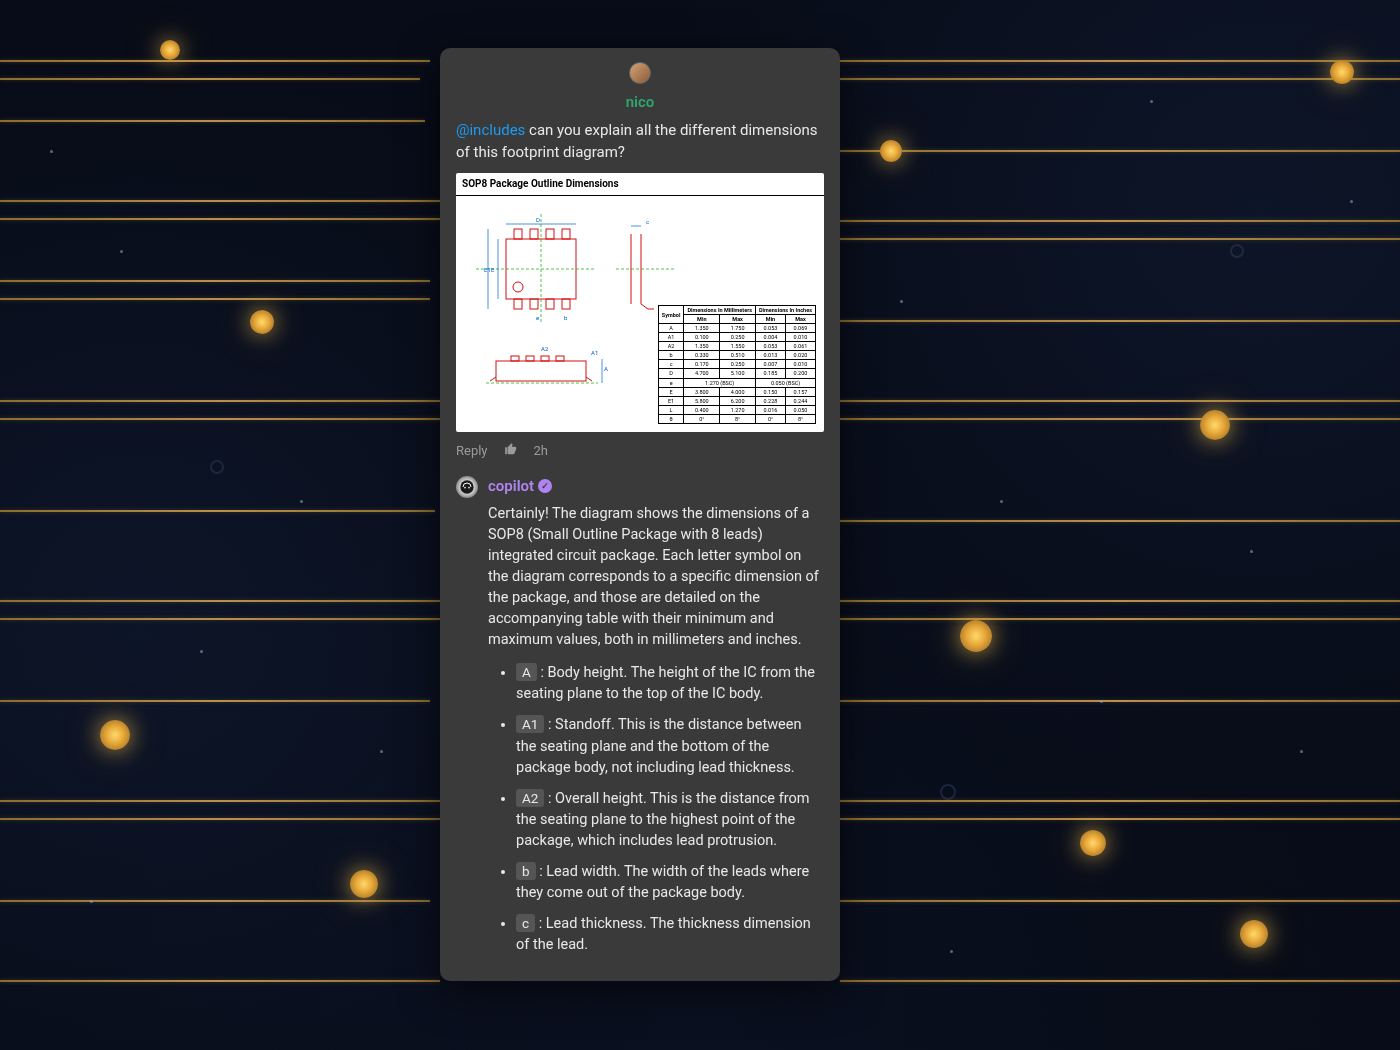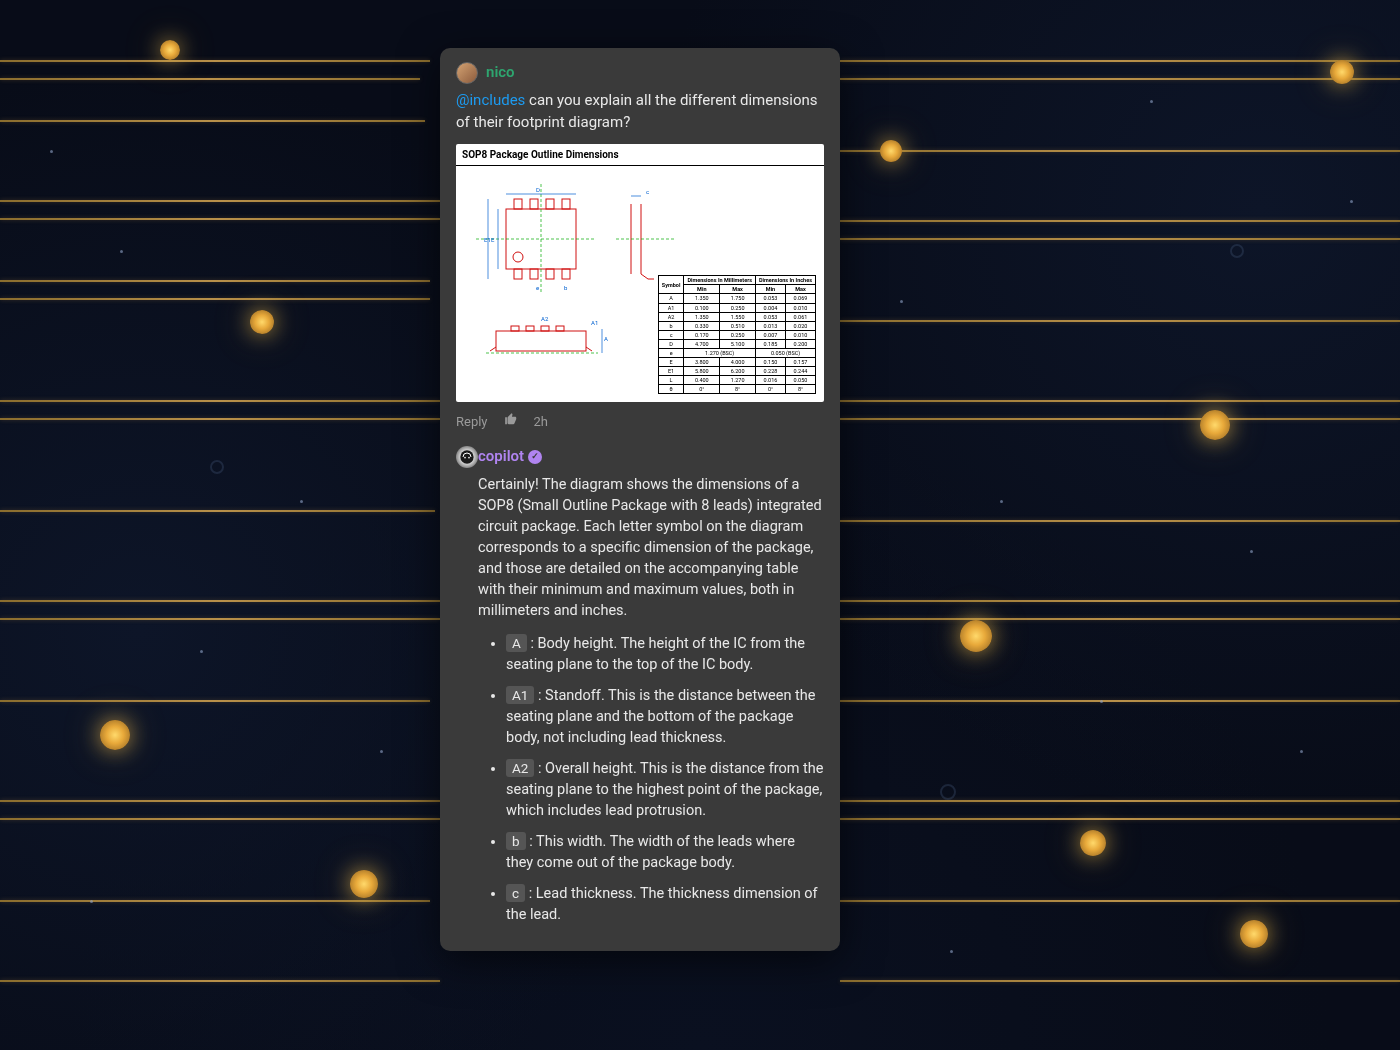--- a/index.html
+++ b/index.html
@@ -64,20 +64,21 @@
     color: #d4d4d4;
     font-size: 14.5px;
     line-height: 1.45;
     box-shadow: 0 10px 40px rgba(0,0,0,0.6);
   }
   .post-header {
     display: flex;
     align-items: center;
     gap: 8px;
     margin-bottom: 6px;
+    flex-direction: column;
   }
   .avatar {
     width: 22px;
     height: 22px;
     border-radius: 50%;
     background: linear-gradient(135deg, #d4a373, #8b5a3c);
     border: 1px solid #666;
   }
   .username-nico {
     color: #2ea56f;
@@ -136,20 +137,21 @@
   }
   .actions span { cursor: pointer; }
   .thumb {
     width: 14px;
     height: 14px;
     fill: #9a9a9a;
   }
 
   .reply {
     display: flex;
+    gap: 10px;
   }
   .reply-avatar {
     width: 22px;
     height: 22px;
     flex-shrink: 0;
     background: radial-gradient(circle, #fff 0%, #ddd 40%, #333 100%);
     border-radius: 50%;
     display: flex;
     align-items: center;
     justify-content: center;
@@ -272,21 +274,21 @@
   <div class="star" style="left:950px;top:950px"></div>
   <div class="star" style="left:1150px;top:100px"></div>
 </div>
 
 <div class="card">
   <div class="post-header">
     <div class="avatar"></div>
     <span class="username-nico">nico</span>
   </div>
   <div class="post-text">
-    <span class="mention">@includes</span><span> can you explain all the different dimensions of their footprint diagram?</span>
+    <span class="mention">@includes</span><span> can you explain all the different dimensions of this footprint diagram?</span>
   </div>
 
   <div class="diagram">
     <div class="diagram-title">SOP8 Package Outline Dimensions</div>
     <div class="diagram-body">
 
       <svg style="left:20px;top:18px" width="120" height="110">
         <rect x="30" y="25" width="70" height="60" fill="none" stroke="#d01010" stroke-width="1"></rect>
         <circle cx="42" cy="73" r="5" fill="none" stroke="#d01010"></circle>
         <rect x="38" y="15" width="8" height="10" fill="none" stroke="#d01010"></rect>
@@ -450,19 +452,19 @@
       <div class="reply-header">
         <span class="username-copilot">copilot</span>
         <span class="verified">✓</span>
       </div>
       <div class="reply-text">
         <p>Certainly! The diagram shows the dimensions of a SOP8 (Small Outline Package with 8 leads) integrated circuit package. Each letter symbol on the diagram corresponds to a specific dimension of the package, and those are detailed on the accompanying table with their minimum and maximum values, both in millimeters and inches.</p>
         <ul id="dim-list">
             <li><code class="sym">A</code><span> : Body height. The height of the IC from the seating plane to the top of the IC body.</span></li>
             <li><code class="sym">A1</code><span> : Standoff. This is the distance between the seating plane and the bottom of the package body, not including lead thickness.</span></li>
             <li><code class="sym">A2</code><span> : Overall height. This is the distance from the seating plane to the highest point of the package, which includes lead protrusion.</span></li>
-            <li><code class="sym">b</code><span> : This width. The width of the leads where they come out of the package body.</span></li>
+            <li><code class="sym">b</code><span> : Lead width. The width of the leads where they come out of the package body.</span></li>
             <li><code class="sym">c</code><span> : Lead thickness. The thickness dimension of the lead.</span></li>
           </ul>
       </div>
     </div>
   </div>
 </div>
 
 </body></html>

